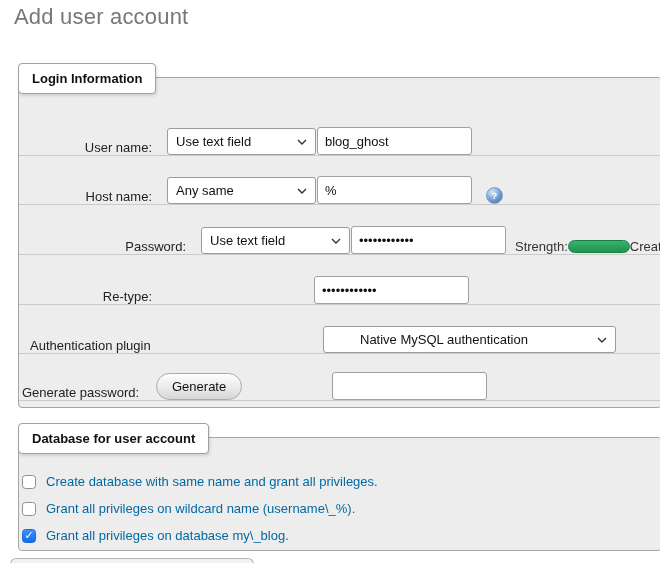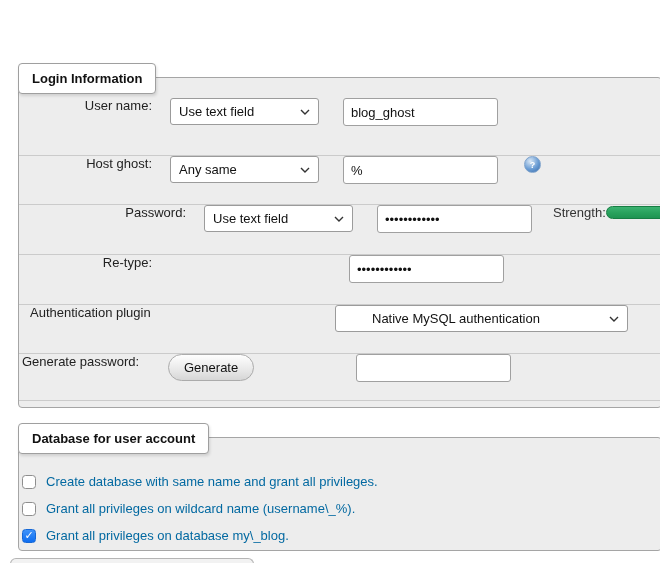--- a/index.html
+++ b/index.html
@@ -19,42 +19,42 @@
   }
   #fs-login{top:77px;height:331px;}
   #fs-db{top:437px;height:114px;}
   .legend{
     position:absolute;left:-1px;top:-15px;
     background:#fff;border:1px solid #9f9f9f;border-radius:4px;
     padding:7px 13px;font-weight:bold;color:#111;
     box-shadow:1px 2px 3px rgba(0,0,0,.12);white-space:nowrap;
   }
   .row{
-    display:flex;align-items:flex-start;box-sizing:border-box;
-    border-bottom:1px solid #cbcbcb;height:49px;padding-left:1px;gap:12px;
+    display:flex;align-items:flex-end;box-sizing:border-box;
+    border-bottom:1px solid #cbcbcb;height:49px;padding-left:1px;
   }
   .row-first{height:78px;padding-top:20px;}
   .row-pass{height:50px;padding-left:35px;}
   .row-retype{height:50px;}
   .row-gen{height:47px;}
   .lbl{color:#222;}
   .lbl.right{width:132px;text-align:right;flex:none;}
   .lbl.wide{width:293px;text-align:left;padding-left:10px;flex:none;}
   .lbl.gen{width:124px;text-align:left;padding-left:2px;flex:none;}
   .select{
     display:flex;align-items:center;justify-content:space-between;
     box-sizing:border-box;height:27px;background:#fff;
     border:1px solid #9b9b9b;border-radius:3px;padding:0 8px;
-    margin-left:6px;cursor:default;color:#111;
+    margin-left:15px;cursor:default;color:#111;
   }
   .select.w149{width:149px;flex:none;}
   .select.w293{width:293px;flex:none;margin-left:0;padding-left:36px;}
   .chev{display:flex;align-items:center;margin-left:6px;}
   .txt{
-    box-sizing:border-box;width:155px;height:28px;margin-left:12px;
+    box-sizing:border-box;width:155px;height:28px;margin-left:1px;
     border:1px solid #a0a0a0;border-radius:3px;padding:0 7px;
     font-family:inherit;font-size:13px;color:#111;background:#fff;flex:none;
   }
   .txt.gen-input{margin-left:90px;}
   .strength{display:flex;align-items:center;margin-left:9px;}
   .strength-bar{
     width:62px;height:13px;border-radius:7px;flex:none;
     background:linear-gradient(#3bb271,#28a15c 55%,#1f9452);
     border:1px solid #177e43;box-sizing:border-box;
   }
@@ -86,39 +86,40 @@
     position:absolute;left:10px;top:558px;width:244px;height:12px;
     background:#f2f2f2;border:1px solid #b5b5b5;border-bottom:none;
     border-radius:6px 6px 0 0;box-sizing:border-box;
   }
 </style>
 </head>
 <body>
 
 <div id="root">
 
+  <h1>Add user account</h1>
 
   <div class="fieldset" id="fs-login">
     <div class="legend">Login Information</div>
 
     <div class="row row-first">
       <span class="lbl right">User name:</span>
       <div class="select w149">
         <span>Use text field</span>
         <span class="chev">
           <svg width="10" height="6" viewBox="0 0 10 6">
               <polyline points="1,1 5,5 9,1" fill="none" stroke="#333" stroke-width="1.4"></polyline>
             </svg>
         </span>
       </div>
       <input class="txt" type="text" value="blog_ghost" style="">
     </div>
 
     <div class="row">
-      <span class="lbl right">Host ghost:</span>
+      <span class="lbl right">Host name:</span>
       <div class="select w149">
         <span>Any same</span>
         <span class="chev">
           <svg width="10" height="6" viewBox="0 0 10 6">
               <polyline points="1,1 5,5 9,1" fill="none" stroke="#333" stroke-width="1.4"></polyline>
             </svg>
         </span>
       </div>
       <input class="txt" type="text" value="%" style="">
       <span class="help-icon">?</span>

